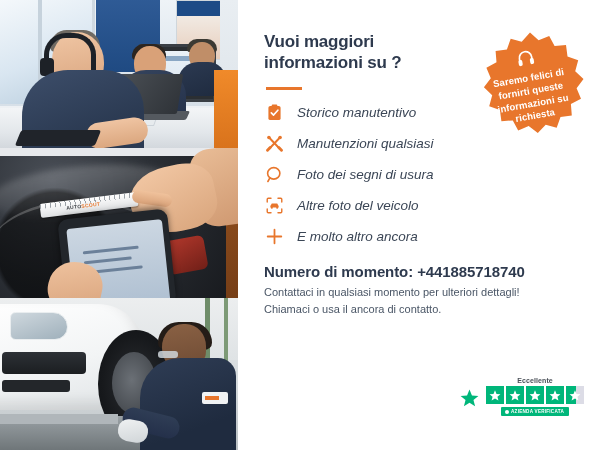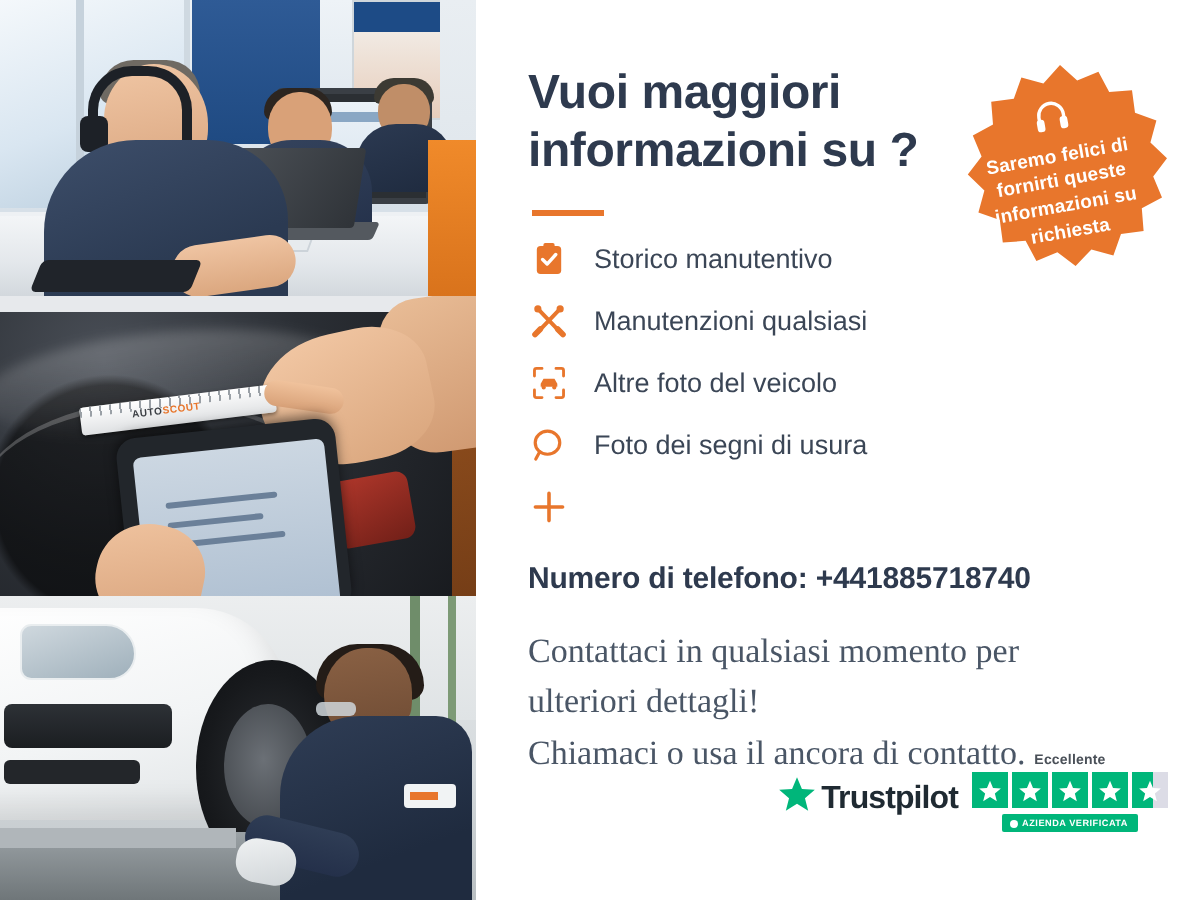--- a/index.html
+++ b/index.html
@@ -373,21 +373,21 @@
     position: relative;
     flex: 1 1 auto;
     height: 450px;
     background: #ffffff;
     padding: 32px 24px 0 26px;
     box-sizing: border-box;
   }
 
   .headline {
     margin: 0;
-    font-size: 24px;
+    font-size: 17px;
     line-height: 1.22;
     font-weight: bold;
     color: #2e3a4e;
     letter-spacing: -0.2px;
     max-width: 210px;
   }
 
   .rule {
     width: 36px;
     height: 3px;
@@ -425,20 +425,21 @@
     width: 86px;
     letter-spacing: .1px;
   }
 
   
   .features {
     list-style: none;
     margin: 0;
     padding: 0;
     max-width: 260px;
+    font-style: italic;
   }
   .feature {
     display: flex;
     align-items: center;
     margin-bottom: 11px;
     min-height: 19px;
   }
   .feature-icon {
     width: 20px;
     height: 20px;
@@ -457,26 +458,25 @@
 
   
   .phone-block { margin-top: 17px; }
   .phone-line {
     font-size: 15px;
     font-weight: bold;
     color: #2e3a4e;
     letter-spacing: -0.1px;
   }
   .contact-copy {
-    margin-top: 15px;
-    font-size: 17px;
+    margin-top: 4px;
+    font-size: 11px;
     color: #4a5666;
     line-height: 1.52;
     max-width: 300px;
-    font-family: Liberation Serif, serif;
   }
 
   
   .trustpilot {
     position: absolute;
     right: 16px;
     bottom: 34px;
     display: flex;
     align-items: flex-end;
     gap: 7px;
@@ -666,70 +666,70 @@
             <path d="M13.6 13.3 L16.4 16.1" stroke="#e8762c" stroke-width="3" stroke-linecap="round"></path>
             <path d="M4.4 13.3 L1.6 16.1" stroke="#e8762c" stroke-width="3" stroke-linecap="round"></path>
           </svg>
         </span>
         <span class="feature-label">Manutenzioni qualsiasi</span>
       </li>
 
       <li class="feature">
         <span class="feature-icon">
           <svg width="17" height="17" viewBox="0 0 18 18">
+            <ellipse cx="8.2" cy="7.8" rx="6.5" ry="6.1" fill="none" stroke="#e8762c" stroke-width="1.7"></ellipse>
+            <path d="M4.1 12.6 L2 16.4" stroke="#e8762c" stroke-width="1.7" stroke-linecap="round"></path>
+          </svg>
+        </span>
+        <span class="feature-label">Foto dei segni di usura</span>
+      </li>
+
+      <li class="feature">
+        <span class="feature-icon">
+          <svg width="17" height="17" viewBox="0 0 18 18">
             <path d="M1.3 5.3 V2.4 A1.1 1.1 0 0 1 2.4 1.3 H5.3" fill="none" stroke="#e8762c" stroke-width="1.5" stroke-linecap="round"></path>
             <path d="M12.7 1.3 H15.6 A1.1 1.1 0 0 1 16.7 2.4 V5.3" fill="none" stroke="#e8762c" stroke-width="1.5" stroke-linecap="round"></path>
             <path d="M16.7 12.7 V15.6 A1.1 1.1 0 0 1 15.6 16.7 H12.7" fill="none" stroke="#e8762c" stroke-width="1.5" stroke-linecap="round"></path>
             <path d="M5.3 16.7 H2.4 A1.1 1.1 0 0 1 1.3 15.6 V12.7" fill="none" stroke="#e8762c" stroke-width="1.5" stroke-linecap="round"></path>
             <path d="M4.6 11 h8.8 v-1.6 l-1.5-2.6 h-5.8 l-1.5 2.6 z" fill="#e8762c"></path>
             <circle cx="6.2" cy="11.4" r="1.1" fill="#e8762c"></circle>
             <circle cx="11.8" cy="11.4" r="1.1" fill="#e8762c"></circle>
           </svg>
         </span>
         <span class="feature-label">Altre foto del veicolo</span>
       </li>
 
       <li class="feature">
         <span class="feature-icon">
           <svg width="17" height="17" viewBox="0 0 18 18">
-            <ellipse cx="8.2" cy="7.8" rx="6.5" ry="6.1" fill="none" stroke="#e8762c" stroke-width="1.7"></ellipse>
-            <path d="M4.1 12.6 L2 16.4" stroke="#e8762c" stroke-width="1.7" stroke-linecap="round"></path>
-          </svg>
-        </span>
-        <span class="feature-label">Foto dei segni di usura</span>
-      </li>
-
-      <li class="feature">
-        <span class="feature-icon">
-          <svg width="17" height="17" viewBox="0 0 18 18">
             <path d="M9 1.8 V16.2 M1.8 9 H16.2" stroke="#e8762c" stroke-width="1.9" stroke-linecap="round"></path>
           </svg>
         </span>
+        <span class="feature-label">E molto altro ancora</span>
       </li>
     </ul>
 
     <div class="phone-block">
       <div class="phone-line">
-        <span>Numero di telefono:</span>
+        <span>Numero di momento:</span>
         <span>+441885718740</span>
       </div>
       <div class="contact-copy">
         <div>Contattaci in qualsiasi momento per ulteriori dettagli!</div>
         <div>Chiamaci o usa il ancora di contatto.</div>
       </div>
     </div>
 
     <div class="trustpilot">
       <div class="tp-logo">
         <span>
           <svg width="19" height="18" viewBox="0 0 20 19">
             <path fill="#00b67a" d="M10 0.6 L12.6 6.9 L19.4 7.3 L14.2 11.7 L15.9 18.3 L10 14.6 L4.1 18.3 L5.8 11.7 L0.6 7.3 L7.4 6.9 Z"></path>
           </svg>
         </span>
-        <span class="tp-word">Trustpilot</span>
       </div>
 
       <div class="tp-right">
         <span class="tp-rating-label">Eccellente</span>
         <div class="tp-stars">
           <span class="tp-star">
             <svg width="12" height="11" viewBox="0 0 20 19">
                 <path fill="#fff" d="M10 0.6 L12.6 6.9 L19.4 7.3 L14.2 11.7 L15.9 18.3 L10 14.6 L4.1 18.3 L5.8 11.7 L0.6 7.3 L7.4 6.9 Z"></path>
               </svg>
           </span>

